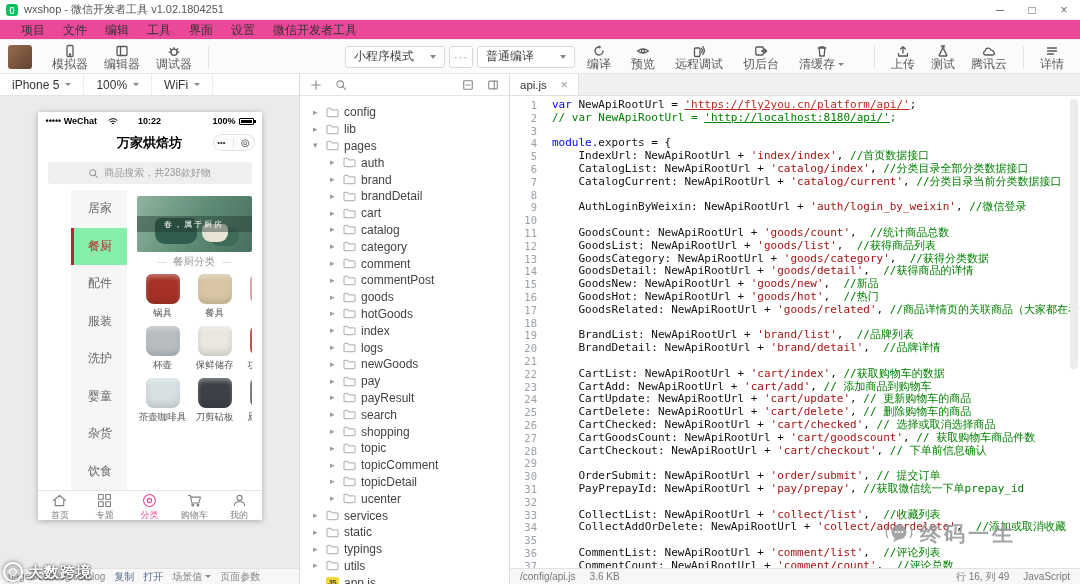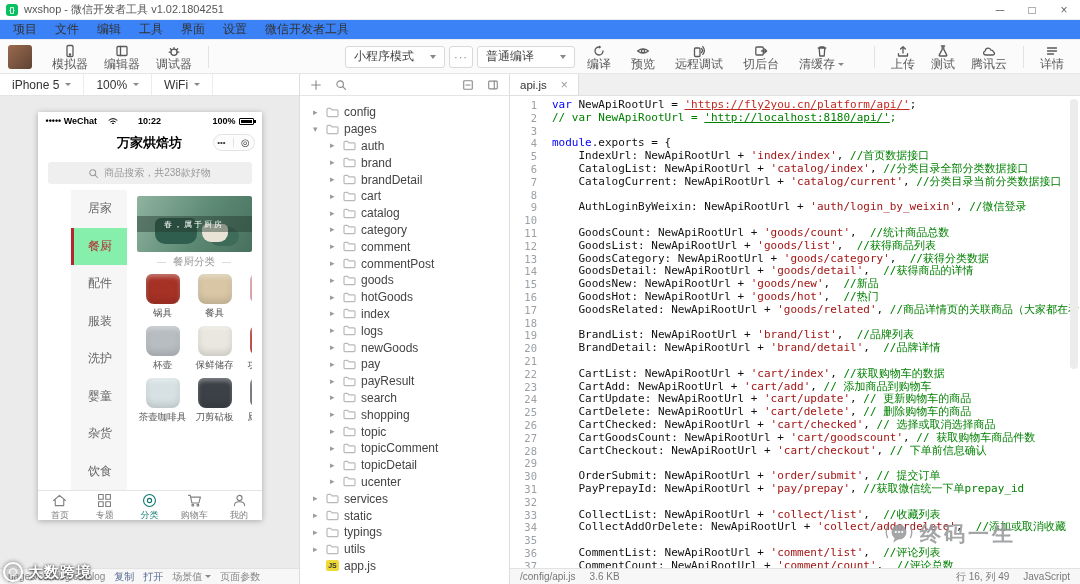--- a/index.html
+++ b/index.html
@@ -8,21 +8,21 @@
   .app { position:relative; width:1080px; height:584px; background:#fff; display:flex; flex-direction:column; }
 
   
   .titlebar { height:20px; display:flex; align-items:center; padding:0 0 0 6px; border-bottom:1px solid #ededed; background:#fff; flex:none; }
   .app-logo { width:12px; height:12px; border-radius:3px; background:#07c160; color:#fff; font-size:7px; display:flex; align-items:center; justify-content:center; margin-right:6px; font-weight:bold; }
   .win-title { font-size:11px; color:#555; }
   .win-controls { margin-left:auto; display:flex; height:100%; }
   .win-btn { width:32px; display:flex; align-items:center; justify-content:center; font-size:12px; color:#666; }
 
   
-  .menubar { height:20px; display:flex; align-items:flex-end; padding:0 4px; border-bottom:1px solid #ededed; background:#3b82f6; flex:none; }
+  .menubar { height:20px; display:flex; align-items:center; padding:0 12px; border-bottom:1px solid #ededed; background:#ec4899; flex:none; }
   .menu-item { font-size:12px; color:#333; padding:0 9px; line-height:20px; cursor:default; }
 
   
   .toolbar { height:34px; display:flex; align-items:center; background:#fbfbfb; border-bottom:1px solid #e6e6e6; padding:0 8px; flex:none; }
   .avatar { width:24px; height:24px; border-radius:3px; background:linear-gradient(135deg,#9b6a4e,#5e4333); flex:none; margin-right:12px; }
   .tbtn { display:flex; flex-direction:column; align-items:center; justify-content:center; gap:1px; padding:0 8px; height:100%; color:#595959; background:none; border:none; cursor:pointer; }
   .tbtn svg { display:block; }
   .tbtn .tlabel { font-size:12px; color:#595959; line-height:11px; white-space:nowrap; display:flex; align-items:center; gap:3px; }
   .vdiv { width:1px; height:22px; background:#e3e3e3; margin:0 8px; flex:none; }
   .center-group { display:flex; align-items:center; margin-left:128px; gap:4px; }
@@ -73,21 +73,21 @@
   .banner-band { position:absolute; left:0; right:0; top:50%; margin-top:-8px; height:16px; background:rgba(35,55,46,.45); display:flex; align-items:center; justify-content:center; }
   .banner-caption { color:#fff; font-size:8px; letter-spacing:2px; }
   .section-title { height:20px; display:flex; align-items:center; justify-content:center; font-size:10.5px; color:#999; flex:none; }
   .section-title::before, .section-title::after { content:"—"; color:#ccc; margin:0 7px; font-size:9px; }
   .prod-grid { flex:1; display:grid; grid-template-columns:repeat(3,1fr); row-gap:6px; justify-items:center; align-content:start; padding-top:2px; overflow:hidden; }
   .prod-cell { display:flex; flex-direction:column; align-items:center; gap:3px; cursor:pointer; width:52px; }
   .prod-img { width:34px; height:30px; border-radius:6px 6px 8px 8px; box-shadow:inset 0 -4px 6px rgba(0,0,0,.12), inset 0 3px 4px rgba(255,255,255,.35); }
   .prod-label { font-size:9.5px; color:#555; white-space:nowrap; }
   .p-tabbar { height:30px; border-top:1px solid #e5e5e5; display:flex; flex:none; background:#fff; }
   .tb-item { flex:1; display:flex; flex-direction:column; align-items:center; justify-content:center; gap:1px; color:#7f7f7f; cursor:pointer; }
-  .tb-item.active { color:#0f766e; }
+  .tb-item.active { color:#ec4899; }
   .tb-label { font-size:9px; line-height:10px; }
 
   
   .sim-footer { height:16px; flex:none; background:#f7f7f7; border-top:1px solid #e2e2e2; display:flex; align-items:center; gap:9px; padding:0 8px; font-size:10px; color:#888; white-space:nowrap; overflow:hidden; }
   .sf-link { color:#576b95; cursor:pointer; }
   .sf-item { display:flex; align-items:center; gap:3px; cursor:pointer; }
 
   
   .tree-header { height:22px; flex:none; border-bottom:1px solid #e4e4e4; display:flex; align-items:center; padding:0 10px; gap:13px; color:#777; background:#fff; }
   .th-spacer { flex:1; }
@@ -480,20 +480,28 @@
       <div class="tree">
 
       <div class="tree-item">
           <span class="chev"></span>
           <svg class="ic folder-ic" width="13" height="11" viewBox="0 0 14 12" style="color:#b9b9b9">
               <path d="M1 2.6 Q1 1.6 2 1.6 H5 L6.4 3.1 H12 Q13 3.1 13 4.1 V9.4 Q13 10.4 12 10.4 H2 Q1 10.4 1 9.4 Z"></path>
             </svg>
 
           <span class="tree-label">config</span>
         </div>
+          <div class="tree-item">
+          <span class="chev"></span>
+          <svg class="ic folder-ic" width="13" height="11" viewBox="0 0 14 12" style="color:#b9b9b9">
+              <path d="M1 2.6 Q1 1.6 2 1.6 H5 L6.4 3.1 H12 Q13 3.1 13 4.1 V9.4 Q13 10.4 12 10.4 H2 Q1 10.4 1 9.4 Z"></path>
+            </svg>
+
+          <span class="tree-label">lib</span>
+        </div>
           <div class="tree-item expanded">
           <span class="chev"></span>
           <svg class="ic folder-ic" width="13" height="11" viewBox="0 0 14 12" style="color:#b9b9b9">
               <path d="M1 2.6 Q1 1.6 2 1.6 H5 L6.4 3.1 H12 Q13 3.1 13 4.1 V9.4 Q13 10.4 12 10.4 H2 Q1 10.4 1 9.4 Z"></path>
             </svg>
 
           <span class="tree-label">pages</span>
         </div>
           <div class="tree-item lvl1">
           <span class="chev"></span>

